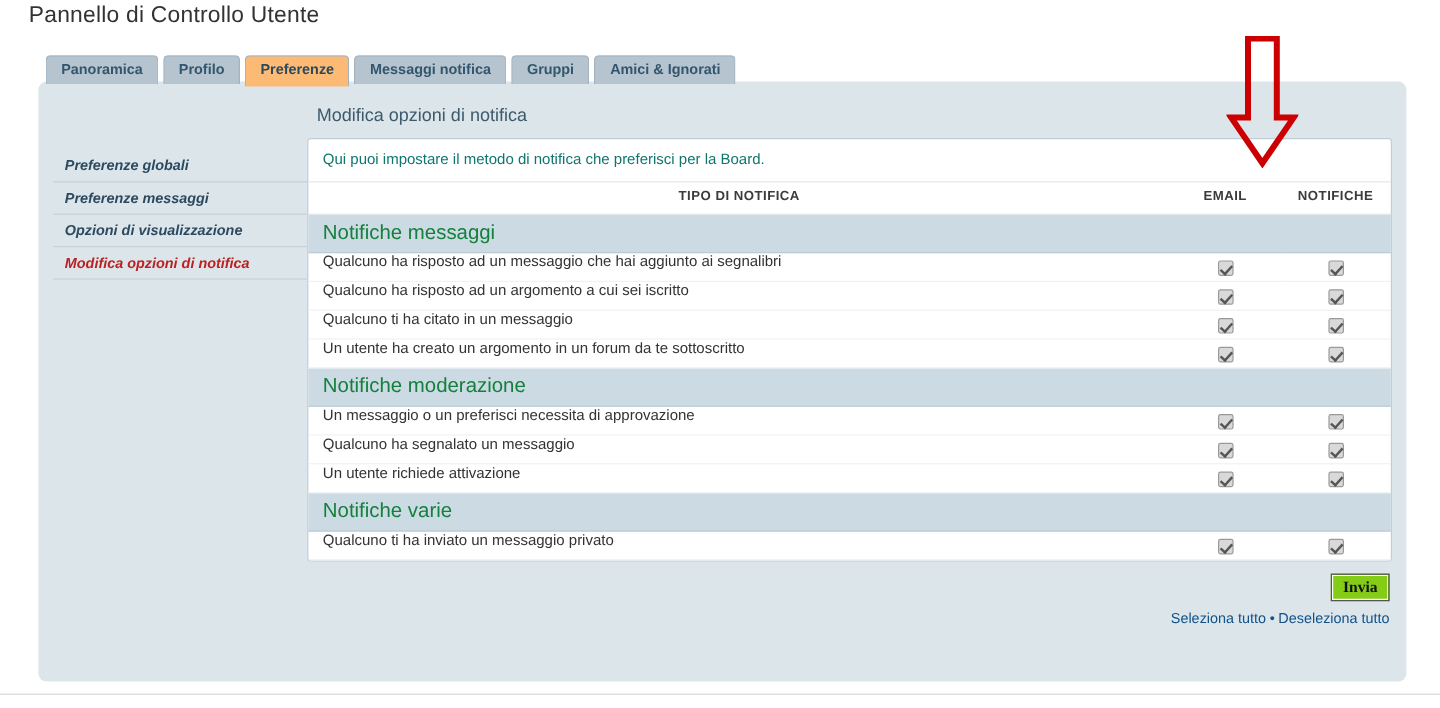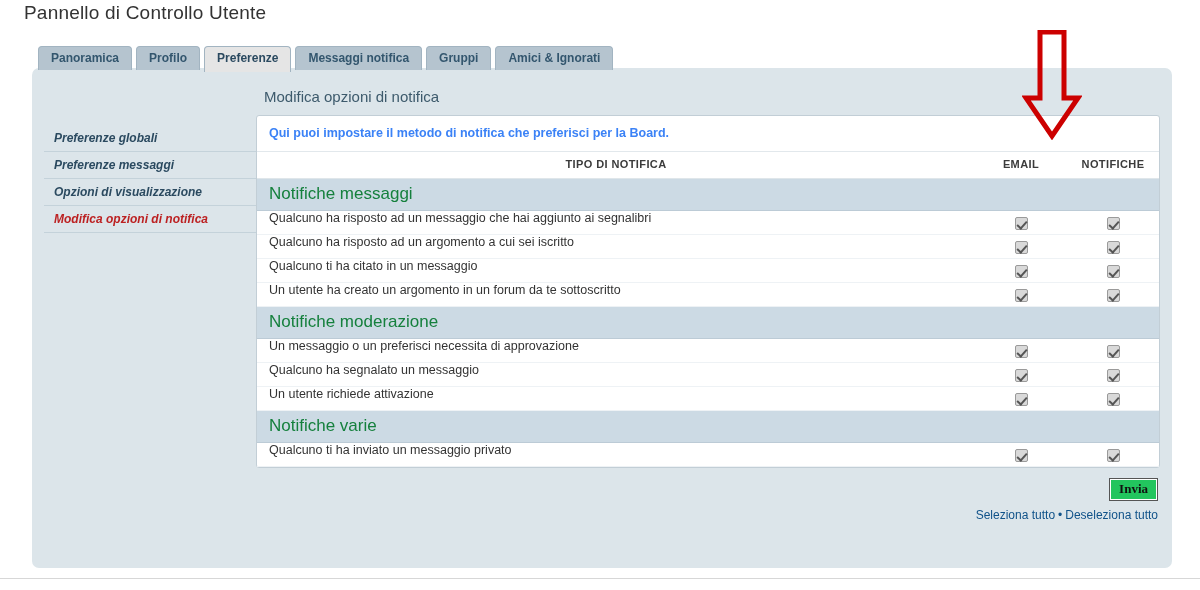--- a/index.html
+++ b/index.html
@@ -42,21 +42,21 @@
     border-radius: 4px 4px 0 0;
     padding: 4px 12px 5px 12px;
     font-size: 12px;
     font-weight: bold;
     color: #33566e;
     line-height: 14px;
     cursor: pointer;
     white-space: nowrap;
   }
   .tab.active {
-    background: #e5e5e5;
+    background: #fdba74;
     color: #2b4a60;
     padding-bottom: 7px;
     margin-bottom: -2px;
   }
   
   .panel {
     position: absolute;
     left: 32px; top: 68px;
     width: 1140px; height: 500px;
     background: #dce5ea;
@@ -94,24 +94,23 @@
     font-weight: normal;
   }
   .content-box {
     background: #ffffff;
     border: 1px solid #c2ced6;
     border-radius: 3px;
     padding: 0;
   }
   .intro {
     font-size: 12.5px;
-    color: #3b82f6;
+    color: #0f766e;
     padding: 10px 12px 11px 12px;
     border-bottom: 1px solid #e2e8ec;
-    font-weight: bold;
   }
   table.notif {
     width: 100%;
     border-collapse: collapse;
   }
   table.notif th {
     font-size: 11px;
     font-weight: bold;
     color: #3b3b3b;
     letter-spacing: 0.4px;
@@ -162,21 +161,21 @@
   .footer {
     margin-top: 10px;
     text-align: right;
     padding-right: 2px;
   }
   .submit-btn {
     font-family: "Liberation Serif", serif;
     font-size: 13px;
     font-weight: bold;
     color: #111;
-    background: #22c55e;
+    background: #84cc16;
     border: 1px solid #555;
     padding: 2px 9px 3px 9px;
     cursor: pointer;
     box-shadow: 0 0 0 1px #ffffff inset;
   }
   .footer-links {
     margin-top: 7px;
     font-size: 12px;
     color: #105289;
   }

